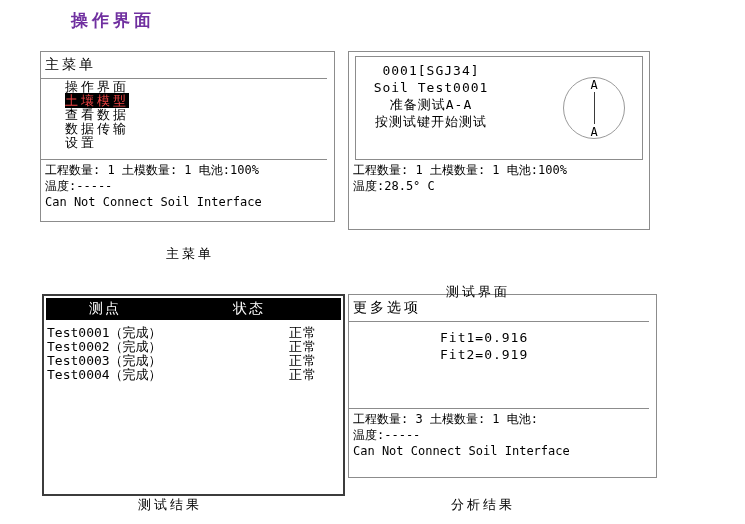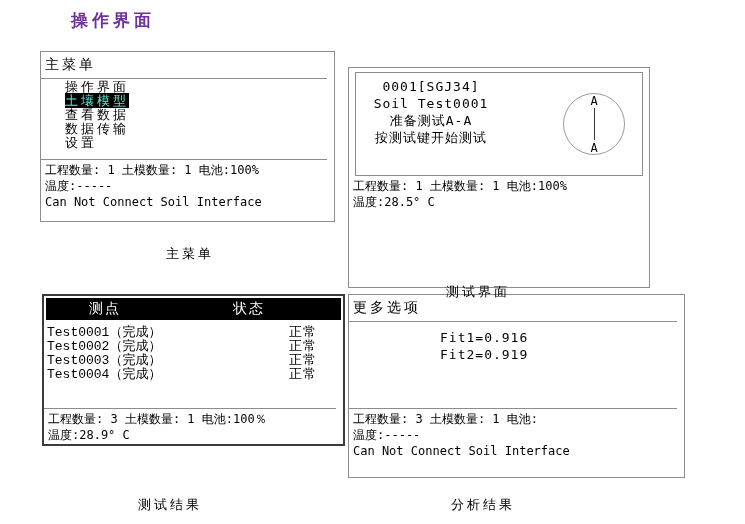--- a/index.html
+++ b/index.html
@@ -8,32 +8,32 @@
     font-family:"DejaVu Sans Mono","Liberation Mono",monospace;
     color:#000; overflow:hidden;
   }
   .heading {
     position:absolute; left:35px; top:9px;
     font-family:"Liberation Sans","DejaVu Sans",sans-serif;
     font-size:17px; font-weight:bold; letter-spacing:4px; color:#7030A0;margin-left:36px;
   }
   .panel { position:absolute; background:#fff; border:1px solid #8c8c8c; box-sizing:border-box; }
   #panel-main-menu   { left:40px;  top:51px;  width:295px; height:171px; }
-  #panel-test-screen { left:348px; top:51px;  width:302px; height:221px;margin-top:16px; }
-  #panel-test-results{ left:42px;  top:294px; width:303px; height:152px; border:2px solid #3c3c3c; }
-  #panel-analysis    { left:348px; top:294px; width:337px; height:184px; }
+  #panel-test-screen { left:348px; top:51px;  width:302px; height:179px; }
+  #panel-test-results{ left:42px;  top:294px; width:303px; height:202px; border:2px solid #3c3c3c; }
+  #panel-analysis    { left:348px; top:294px; width:309px; height:184px; }
 
   .panel-title {
     position:absolute; left:0; top:0; right:7px; height:22px;
     padding:4px 0 0 4px; font-size:14px; letter-spacing:3px;
     border-bottom:1px solid #8c8c8c;
   }
   .menu-list { position:absolute; left:24px; top:28px; font-size:13px; line-height:14px; letter-spacing:3px; }
   .menu-item { white-space:nowrap; }
-  .menu-item.selected span { background:#000; color:#5eead4; }
+  .menu-item.selected span { background:#000; color:#ef4444; }
 
   .status {
     position:absolute; left:0; right:7px; font-size:12px; line-height:16px;
     padding:2px 0 0 4px; white-space:nowrap;
   }
   .status.with-line { border-top:1px solid #8c8c8c; }
   #panel-main-menu    .status { top:107px; }
   #panel-test-screen  .status { top:108px; right:0; }
   #panel-test-results .status { top:112px; }
   #panel-analysis     .status { top:113px; }
@@ -58,21 +58,21 @@
 
   
   .table-header {
     position:absolute; left:2px; right:2px; top:2px; height:22px;
     background:#000; color:#fff; font-size:14px; letter-spacing:2px;
     display:flex; align-items:center;
   }
   .table-header .col-point { margin-left:43px; }
   .table-header .col-state { margin-left:auto; margin-right:76px; }
   .result-rows { position:absolute; left:3px; right:26px; top:30px; font-size:13px; line-height:14px; }
-  .result-row { display:flex; white-space:nowrap;font-family:Liberation Mono, monospace; }
+  .result-row { display:flex; white-space:nowrap; }
   .result-row .row-state { margin-left:auto; letter-spacing:1px; }
 
   
   .fit-lines { position:absolute; left:91px; top:34px; font-size:13px; line-height:17px; letter-spacing:1px; }
 
   .caption {
     position:absolute; width:160px; text-align:center;
     font-family:"Liberation Sans","DejaVu Sans",sans-serif;
     font-size:13px; letter-spacing:3px; color:#000;
   }
@@ -140,24 +140,20 @@
       </div>
       <div class="result-row">
         <span class="row-point">Test0003（完成）</span>
         <span class="row-state">正常</span>
       </div>
       <div class="result-row">
         <span class="row-point">Test0004（完成）</span>
         <span class="row-state">正常</span>
       </div>
     </div>
-    <div class="status with-line">
-      <div>工程数量: 3  土模数量: 1 电池:100％</div>
-      <div>温度:28.9° C</div>
-    </div>
   </div>
 
   <div class="panel" id="panel-analysis">
     <div class="panel-title">更多选项</div>
     <div class="fit-lines">
       <div>Fit1=0.916</div>
       <div>Fit2=0.919</div>
     </div>
     <div class="status with-line">
       <div>工程数量: 3  土模数量: 1 电池:</div>

